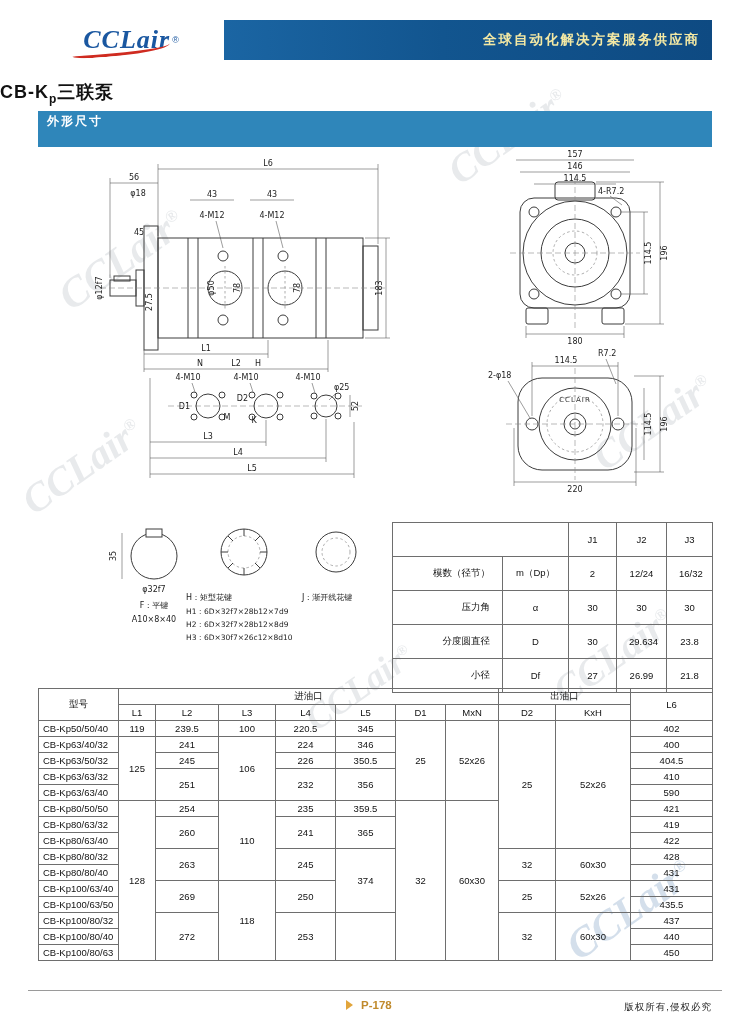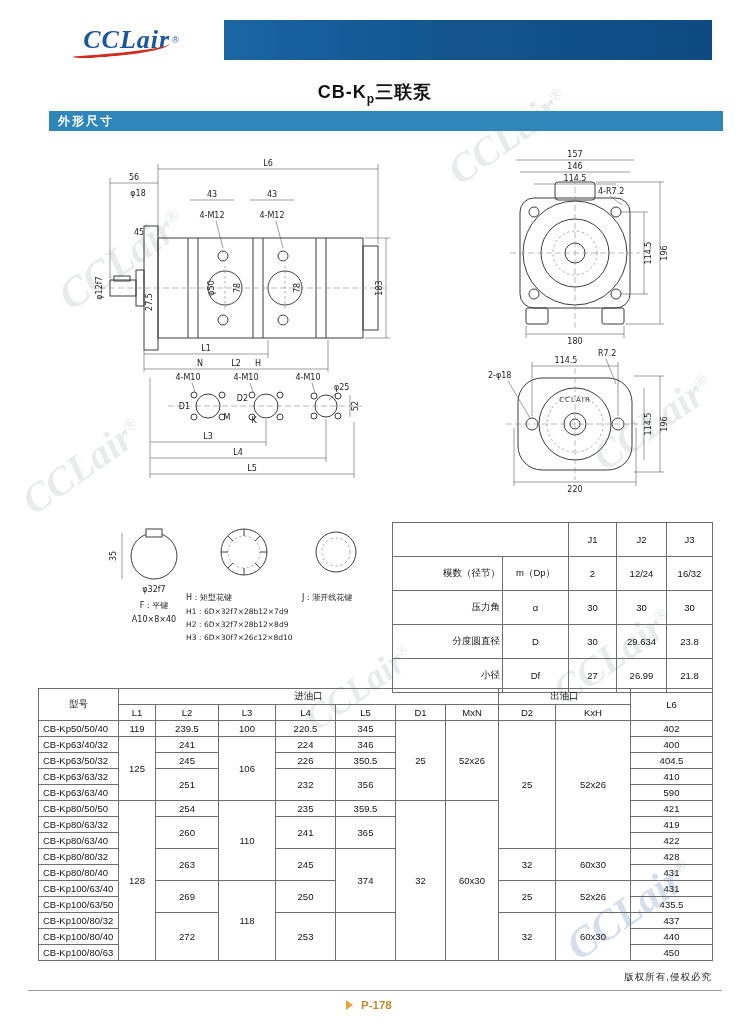--- a/index.html
+++ b/index.html
@@ -15,55 +15,55 @@
   .logo-box { position:relative; width:186px; height:40px; background:#ffffff;
     display:flex; align-items:center; justify-content:center; }
   .logo-text { font-family:"Liberation Serif", serif; font-style:italic; font-weight:bold;
     font-size:26px; color:#1a57a0; letter-spacing:1px; }
   .logo-reg { font-size:9px; color:#1a57a0; vertical-align:super; margin-left:2px; }
   .logo-swoosh { position:absolute; left:34px; bottom:4px; width:98px; height:12px;
     border-bottom:3px solid #cf2b20; border-radius:0 0 90% 30%; transform:rotate(-4deg); }
   .tagline { flex:1; text-align:right; padding-right:12px; color:#f4e9a4;
     font-size:13.5px; font-weight:bold; letter-spacing:2px; }
   
-  .doc-title { position:absolute; left:0; top:80px; width:750px; text-align:center;
+  .doc-title { position:absolute; left:0; top:80px; width:750px; 
     font-size:18px; font-weight:bold; color:#111; letter-spacing:1px; }
   .doc-title sub { font-size:12px; }
-  .section-bar { position:absolute; left:38px; top:111px; width:674px; height:20px;
+  .section-bar { position:absolute; left:38px; top:111px; width:674px; height:36px;
     background:#2f86ba; color:#ffffff; font-size:12px; font-weight:bold;
-    line-height:20px; padding-left:9px; letter-spacing:2px;margin-left:11px; }
+    line-height:20px; padding-left:9px; letter-spacing:2px; }
   
   .drawing-wrap { position:absolute; left:38px; top:138px; width:674px; height:522px; }
   svg .ln   { stroke:#3c3c3c; stroke-width:1; fill:none; }
   svg .thin { stroke:#5a5a5a; stroke-width:.6; fill:none; }
   svg .dash { stroke:#8a8a8a; stroke-width:.6; fill:none; stroke-dasharray:6 3; }
   svg .dash2{ stroke:#8a8a8a; stroke-width:.7; fill:none; stroke-dasharray:2.5 2.5; }
   svg .wfill{ fill:#ffffff; stroke:#3c3c3c; stroke-width:1; }
   svg text  { font-family:"DejaVu Sans", sans-serif; font-size:8px; fill:#1b1b1b; }
   svg text.t7 { font-size:7px; letter-spacing:1px; fill:#333; }
   svg text.spec { font-size:7.5px; }
   
   table { border-collapse:collapse; color:#111; }
   .gear-table { position:absolute; left:392px; top:522px; width:320px;
     font-size:9.5px; table-layout:fixed; }
   .gear-table th, .gear-table td { border:1px solid #6e6e6e; height:34px;
-    text-align:center; font-weight:normal; padding:0 2px; }
+    text-align:center; font-weight:normal; padding:0 12px; }
   .gear-table td.gname { text-align:right; padding-left:5px; }
   .dim-table { position:absolute; left:38px; top:688px; width:674px;
     font-size:9.5px; table-layout:fixed; }
   .dim-table th, .dim-table td { border:1px solid #6e6e6e; height:16px;
     text-align:center; font-weight:normal; padding:0 1px; }
   .dim-table td.model { text-align:left; padding-left:4px; white-space:nowrap; }
   
   .footer-line { position:absolute; left:28px; top:990px; width:694px; border-top:1px solid #9a9a9a; }
   .footer-page { position:absolute; left:346px; top:999px; color:#c08a2c;
     font-size:11.5px; font-weight:bold; display:flex; align-items:center; gap:8px; }
   .page-marker { width:0; height:0; border-left:7px solid #e2a53b;
     border-top:5px solid transparent; border-bottom:5px solid transparent; display:inline-block; }
-  .footer-copy { position:absolute; right:38px; top:971px; font-size:9.5px; color:#1c1c1c; letter-spacing:1px; }
+  .footer-copy { position:absolute; right:38px; top:1001px; font-size:9.5px; color:#1c1c1c; letter-spacing:1px; }
   
   .wm { position:absolute; font-family:"Liberation Serif", serif; font-style:italic;
     font-weight:bold; color:rgba(110,122,138,0.16); transform:rotate(-35deg);
     pointer-events:none; white-space:nowrap; }
   .wm sup { font-size:40%; }
   .wm.blue { color:rgba(88,130,176,0.26); }
 </style>
 </head>
 <body>
 
@@ -76,20 +76,21 @@
   <div class="wm" style="left:545px; top:632px; font-size:40px;"><span>CCLair</span><sup>®</sup></div>
   <div class="wm" style="left:298px; top:666px; font-size:36px;"><span>CCLair</span><sup>®</sup></div>
   <div class="wm blue" style="left:558px; top:885px; font-size:42px;"><span>CCLair</span><sup>®</sup></div>
 
   <div class="topbar">
     <div class="logo-box">
       <span class="logo-text">CCLair</span>
         <sup class="logo-reg">®</sup>
       <div class="logo-swoosh"></div>
     </div>
+    <div class="tagline">全球自动化解决方案服务供应商</div>
   </div>
 
   <div class="doc-title"><span>CB-K</span><sub>p</sub><span>三联泵</span></div>
 
   <div class="section-bar">外形尺寸</div>
 
   <div class="drawing-wrap">
   <svg width="674" height="522" viewBox="0 0 674 522">
 
     <g>

